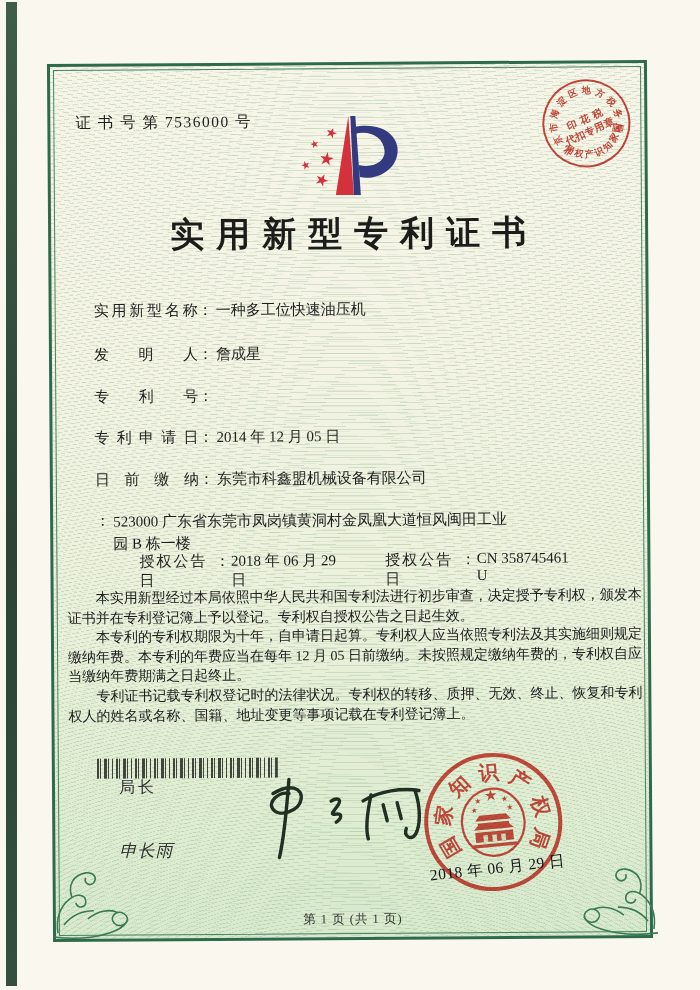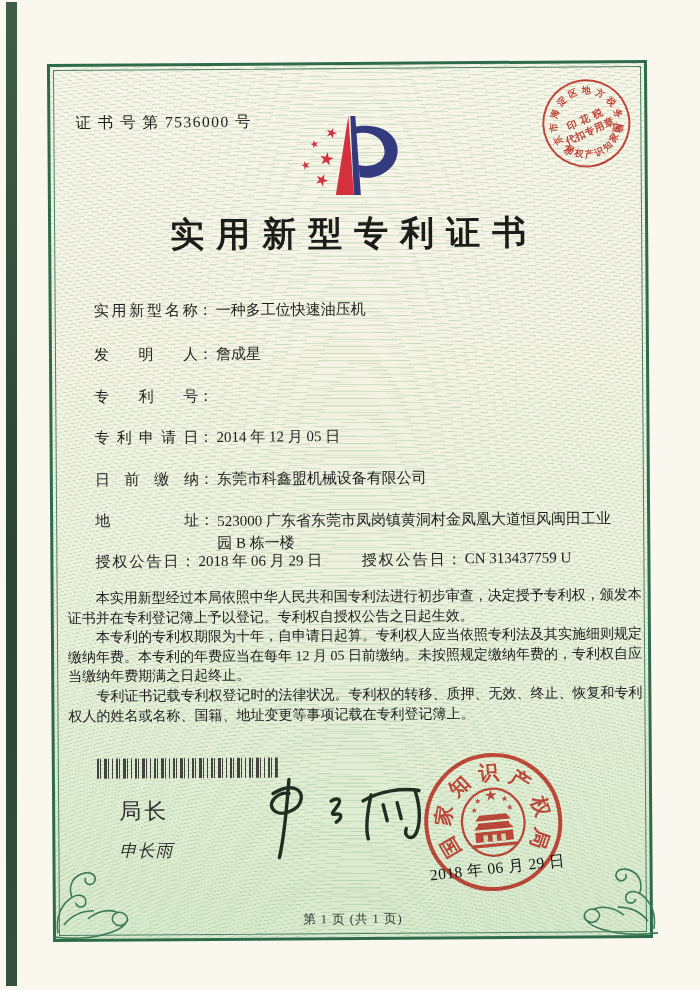--- a/index.html
+++ b/index.html
@@ -28,36 +28,36 @@
   
   .field-row{position:absolute;left:42px;display:flex;font-size:15px;line-height:21px;color:#1e1e1e;}
   .f-label{display:inline-block;width:104px;text-align:justify;text-align-last:justify;}
   .f-colon{width:18px;}
   .f-value{white-space:nowrap;}
   .f-value.wrap{white-space:normal;width:398px;line-height:22px;}
   .r1{top:234px}.r2{top:278px}.r3{top:320px}.r4{top:361px}.r5{top:403px}.r6{top:444px}
   .grant-row{position:absolute;left:42px;top:486px;width:476px;display:flex;
              justify-content:space-between;font-size:15px;color:#1e1e1e;}
   .g-pair{display:flex;}
-  .g-label{letter-spacing:2px;}
+  .g-label{letter-spacing:2px;margin-left:44px;}
 
   
   .body-text{position:absolute;left:14px;top:522px;width:574px;font-size:14px;
              line-height:19.6px;text-align:justify;color:#1c1c1c;}
   .body-text p{margin:0;text-indent:2em;}
 
   
   .barcode{position:absolute;left:42px;top:692px;width:181px;height:20px;opacity:.85;mix-blend-mode:multiply;
     background:repeating-linear-gradient(90deg,
       #2b2b2b 0 2px,transparent 2px 3px,#2b2b2b 3px 4px,transparent 4px 7px,
       #2b2b2b 7px 10px,transparent 10px 11px,#2b2b2b 11px 12px,transparent 12px 15px,
       #2b2b2b 15px 16px,transparent 16px 19px);}
 
   
-  .officer-title{position:absolute;left:64px;top:730px;font-size:22px;letter-spacing:3px;color:#2e2e2e;
+  .officer-title{position:absolute;left:64px;top:711px;font-size:16px;letter-spacing:3px;color:#2e2e2e;
                  font-family:Liberation Sans, sans-serif;}
   .officer-name{position:absolute;left:64px;top:773px;font-size:17px;letter-spacing:1px;color:#2e2e2e;
                 font-family:"Liberation Sans","DejaVu Sans",sans-serif;font-style:italic;}
   .sig{position:absolute;left:190px;top:706px;width:205px;height:95px;mix-blend-mode:multiply;}
 
   
   .seal{position:absolute;left:369px;top:689px;width:138px;height:138px;
         transform:rotate(-5deg);mix-blend-mode:multiply;opacity:.95;}
   .seal-ring{position:absolute;inset:0;border:4px solid #d8453c;border-radius:50%;box-sizing:border-box;}
   .seal-chars span{position:absolute;left:50%;top:50%;width:22px;height:22px;margin:-11px 0 0 -11px;
@@ -176,35 +176,34 @@
       <span class="f-label">专利申请日</span>
       <span class="f-colon">：</span>
       <span class="f-value">2014 年 12 月 05 日</span>
     </div>
     <div class="field-row r5">
       <span class="f-label">日前缴纳</span>
       <span class="f-colon">：</span>
       <span class="f-value">东莞市科鑫盟机械设备有限公司</span>
     </div>
     <div class="field-row r6">
-      <span class="f-label">地址</span>
       <span class="f-colon">：</span>
       <span class="f-value wrap">523000 广东省东莞市凤岗镇黄洞村金凤凰大道恒风闽田工业园 B 栋一楼</span>
     </div>
 
     <div class="grant-row">
       <span class="g-pair">
         <span class="g-label">授权公告日</span>
         <span class="f-colon">：</span>
         <span>2018 年 06 月 29 日</span>
       </span>
       <span class="g-pair">
         <span class="g-label">授权公告日</span>
         <span class="f-colon">：</span>
-        <span>CN 313437759 U</span>
+        <span>CN 358745461 U</span>
       </span>
     </div>
 
     <div class="body-text">
       <p>本实用新型经过本局依照中华人民共和国专利法进行初步审查，决定授予专利权，颁发本证书并在专利登记簿上予以登记。专利权自授权公告之日起生效。</p>
       <p>本专利的专利权期限为十年，自申请日起算。专利权人应当依照专利法及其实施细则规定缴纳年费。本专利的年费应当在每年 12 月 05 日前缴纳。未按照规定缴纳年费的，专利权自应当缴纳年费期满之日起终止。</p>
       <p>专利证书记载专利权登记时的法律状况。专利权的转移、质押、无效、终止、恢复和专利权人的姓名或名称、国籍、地址变更等事项记载在专利登记簿上。</p>
     </div>
 
     <div class="barcode"></div>

